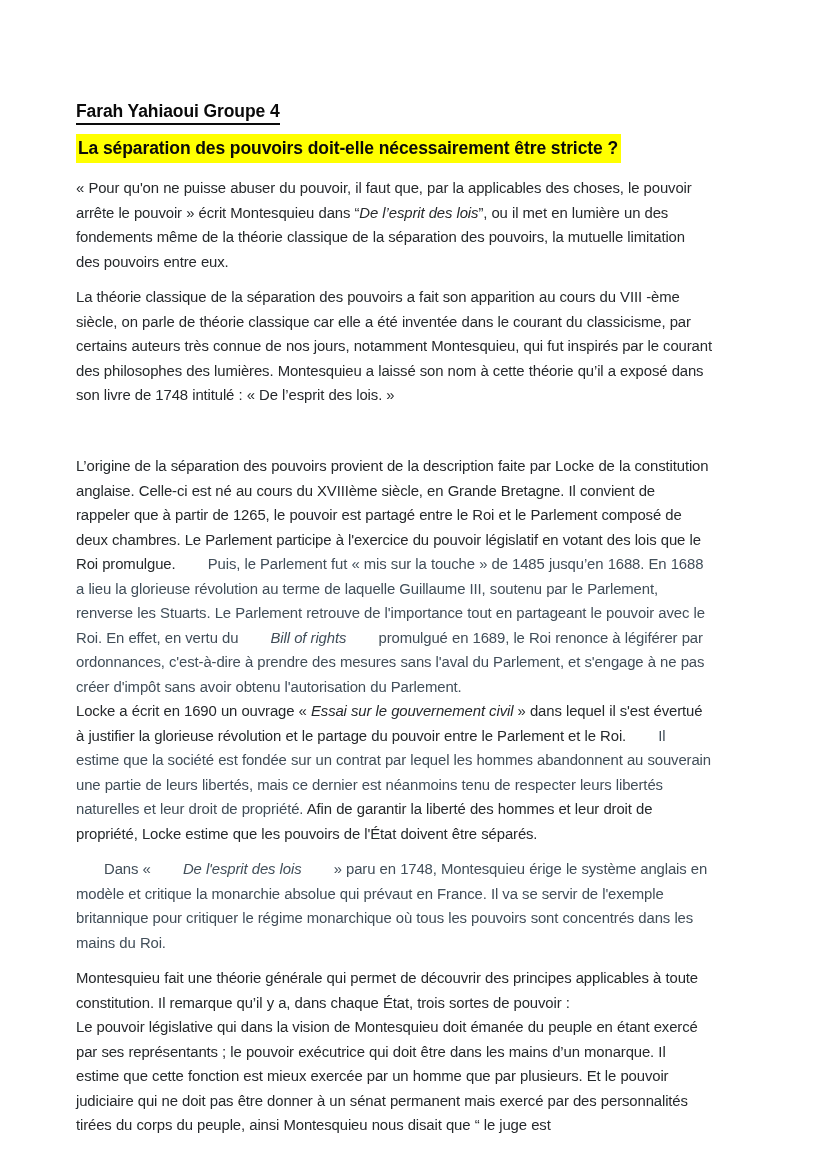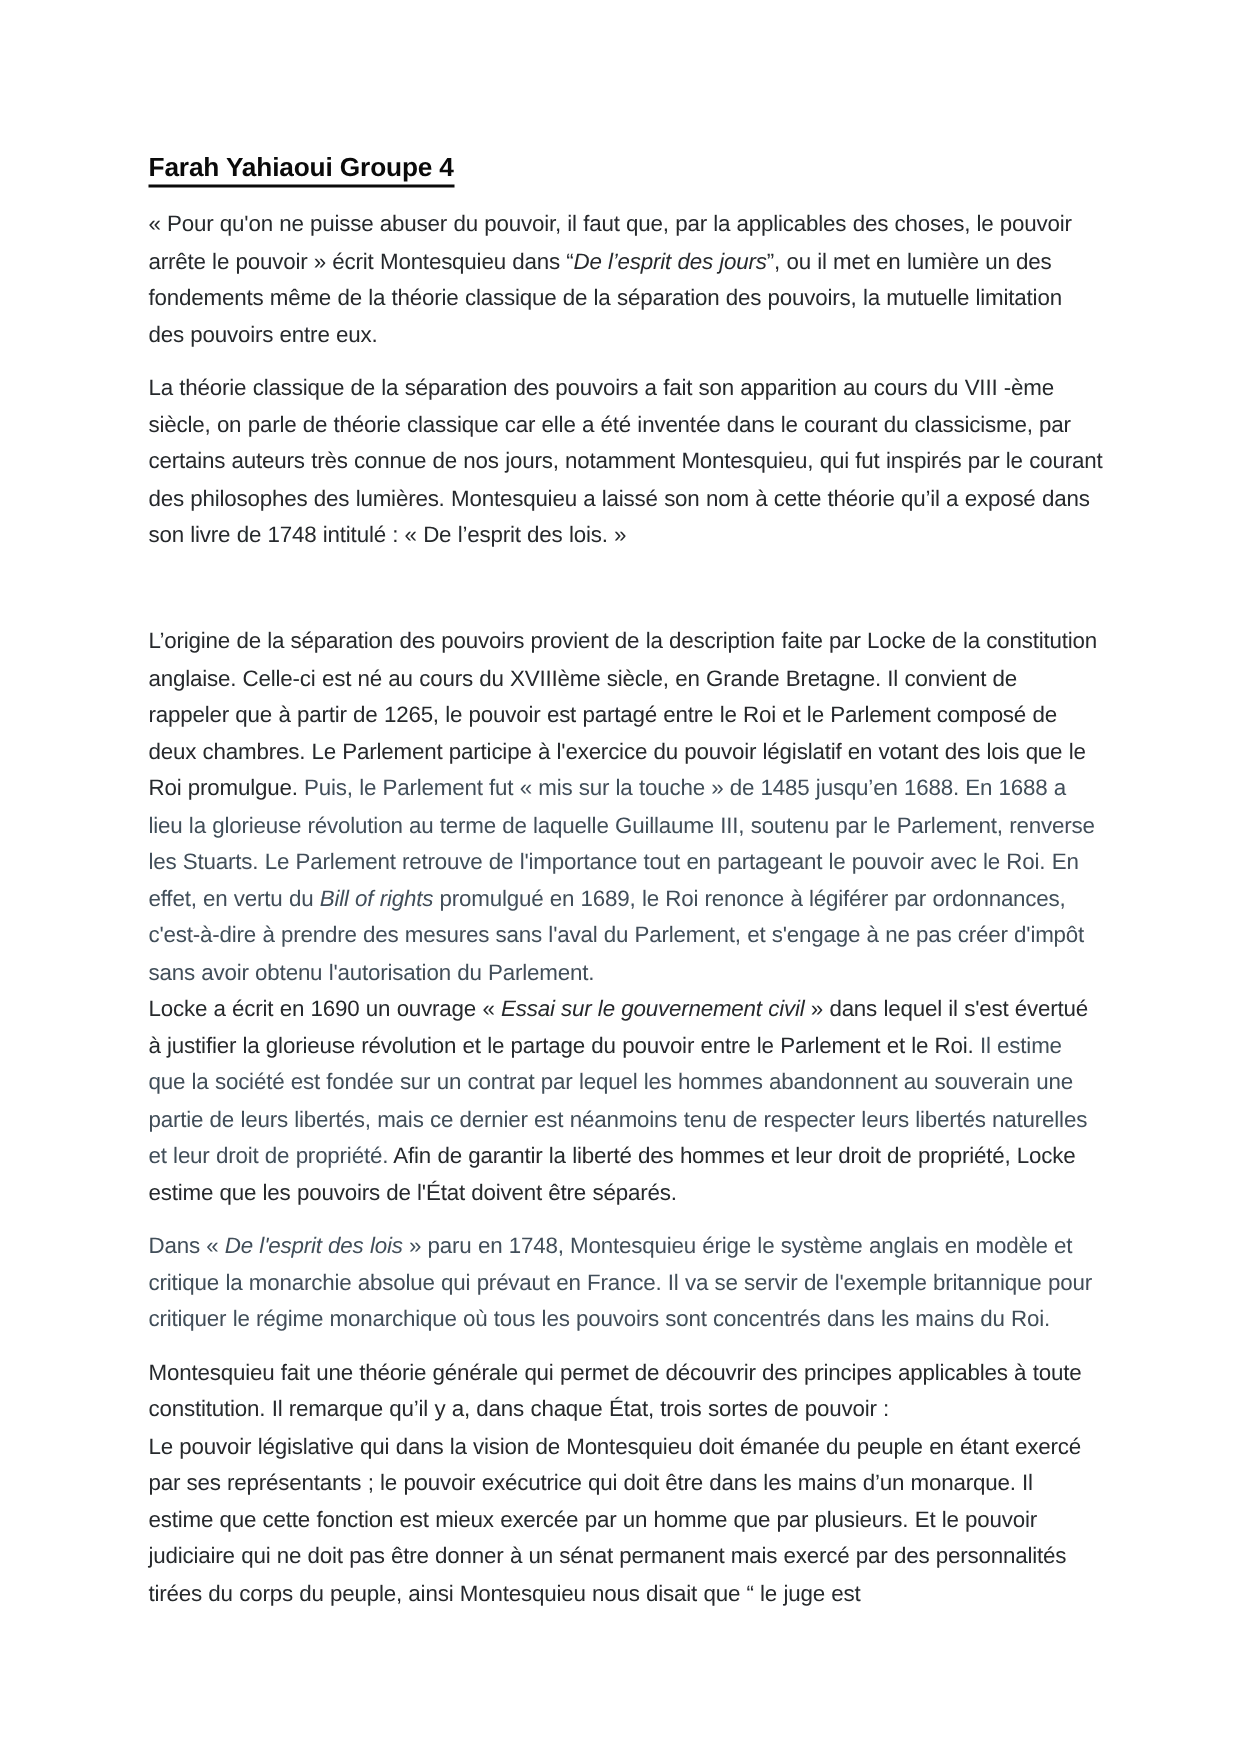--- a/index.html
+++ b/index.html
@@ -9,21 +9,21 @@
   }
   .page {
     position: relative;
     width: 828px;
     height: 1171px;
     background: var(--page-bg, #ffffff);
     overflow: hidden;
     font-family: "Liberation Sans", "DejaVu Sans", sans-serif;
   }
   .content {
-    padding: 101px 95px 0 99px;
+    padding: 101px 95px 0 76px;
   }
   .author-heading {
     font-size: 17.5px;
     font-weight: bold;
     color: var(--heading-color, #0a0a0a);
     letter-spacing: -0.1px;
     margin: 0 0 16px 0;
   }
   .author-heading .underlined {
     border-bottom: 2px solid var(--heading-color, #0a0a0a);
@@ -50,33 +50,34 @@
     letter-spacing: -0.12px;
     color: var(--body-color, #26292c);
     text-align: left;
     word-spacing: 0.2px;
   }
   .para.spacer {
     height: 24.5px;
     margin: 0 0 11px 0;
   }
   .run-italic { font-style: italic; }
-  .run-muted { color: var(--muted-color, #414e59); }
+  .run-muted { color: var(--muted-color, #414e59); margin-left: 28px; }
 </style>
 </head>
 <body>
 
 <div class="page">
   <div class="content">
 
     <h1 class="author-heading"><span class="underlined">Farah Yahiaoui Groupe 4</span></h1>
 
+    <h2 class="essay-title"><mark>La séparation des pouvoirs doit-elle nécessairement être stricte ?</mark></h2>
 
     <div class="essay-body" id="essay-body">
-        <p class="para"><span>« Pour qu'on ne puisse abuser du pouvoir, il faut que, par la applicables des choses, le pouvoir arrête le pouvoir » écrit Montesquieu dans “</span><span class="run-italic">De l’esprit des jours</span><span>”, ou il met en lumière un des fondements même de la théorie classique de la séparation des pouvoirs, la mutuelle limitation des pouvoirs entre eux.</span></p>
+        <p class="para"><span>« Pour qu'on ne puisse abuser du pouvoir, il faut que, par la applicables des choses, le pouvoir arrête le pouvoir » écrit Montesquieu dans “</span><span class="run-italic">De l’esprit des lois</span><span>”, ou il met en lumière un des fondements même de la théorie classique de la séparation des pouvoirs, la mutuelle limitation des pouvoirs entre eux.</span></p>
         <p class="para"><span>La théorie classique de la séparation des pouvoirs a fait son apparition au cours du VIII -ème siècle, on parle de théorie classique car elle a été inventée dans le courant du classicisme, par certains auteurs très connue de nos jours, notamment Montesquieu, qui fut inspirés par le courant des philosophes des lumières. Montesquieu a laissé son nom à cette théorie qu’il a exposé dans son livre de 1748 intitulé : « De l’esprit des lois. »</span></p>
         <p class="para spacer"></p>
         <p class="para"><span>L’origine de la séparation des pouvoirs provient de la description faite par Locke de la constitution anglaise. Celle-ci est né au cours du XVIIIème siècle, en Grande Bretagne. Il convient de rappeler que à partir de 1265, le pouvoir est partagé entre le Roi et le Parlement composé de deux chambres. Le Parlement participe à l'exercice du pouvoir législatif en votant des lois que le Roi promulgue. </span><span class="run-muted">Puis, le Parlement fut « mis sur la touche » de 1485 jusqu’en 1688. En 1688 a lieu la glorieuse révolution au terme de laquelle Guillaume III, soutenu par le Parlement, renverse les Stuarts. Le Parlement retrouve de l'importance tout en partageant le pouvoir avec le Roi. En effet, en vertu du </span><span class="run-italic run-muted">Bill of rights</span><span class="run-muted"> promulgué en 1689, le Roi renonce à légiférer par ordonnances, c'est-à-dire à prendre des mesures sans l'aval du Parlement, et s'engage à ne pas créer d'impôt sans avoir obtenu l'autorisation du Parlement.</span><br><span>Locke a écrit en 1690 un ouvrage « </span><span class="run-italic">Essai sur le gouvernement civil</span><span> » dans lequel il s'est évertué à justifier la glorieuse révolution et le partage du pouvoir entre le Parlement et le Roi. </span><span class="run-muted">Il estime que la société est fondée sur un contrat par lequel les hommes abandonnent au souverain une partie de leurs libertés, mais ce dernier est néanmoins tenu de respecter leurs libertés naturelles et leur droit de propriété. </span><span>Afin de garantir la liberté des hommes et leur droit de propriété, Locke estime que les pouvoirs de l'État doivent être séparés.</span></p>
         <p class="para"><span class="run-muted">Dans « </span><span class="run-italic run-muted">De l'esprit des lois</span><span class="run-muted"> » paru en 1748, Montesquieu érige le système anglais en modèle et critique la monarchie absolue qui prévaut en France. Il va se servir de l'exemple britannique pour critiquer le régime monarchique où tous les pouvoirs sont concentrés dans les mains du Roi.</span></p>
         <p class="para"><span>Montesquieu fait une théorie générale qui permet de découvrir des principes applicables à toute constitution. Il remarque qu’il y a, dans chaque État, trois sortes de pouvoir :</span><br><span> Le pouvoir législative qui dans la vision de Montesquieu doit émanée du peuple en étant exercé par ses représentants ; le pouvoir exécutrice qui doit être dans les mains d’un monarque. Il estime que cette fonction est mieux exercée par un homme que par plusieurs. Et le pouvoir judiciaire qui ne doit pas être donner à un sénat permanent mais exercé par des personnalités tirées du corps du peuple, ainsi Montesquieu nous disait que “ le juge est</span></p>
       </div>
 
   </div>
 </div>
 

